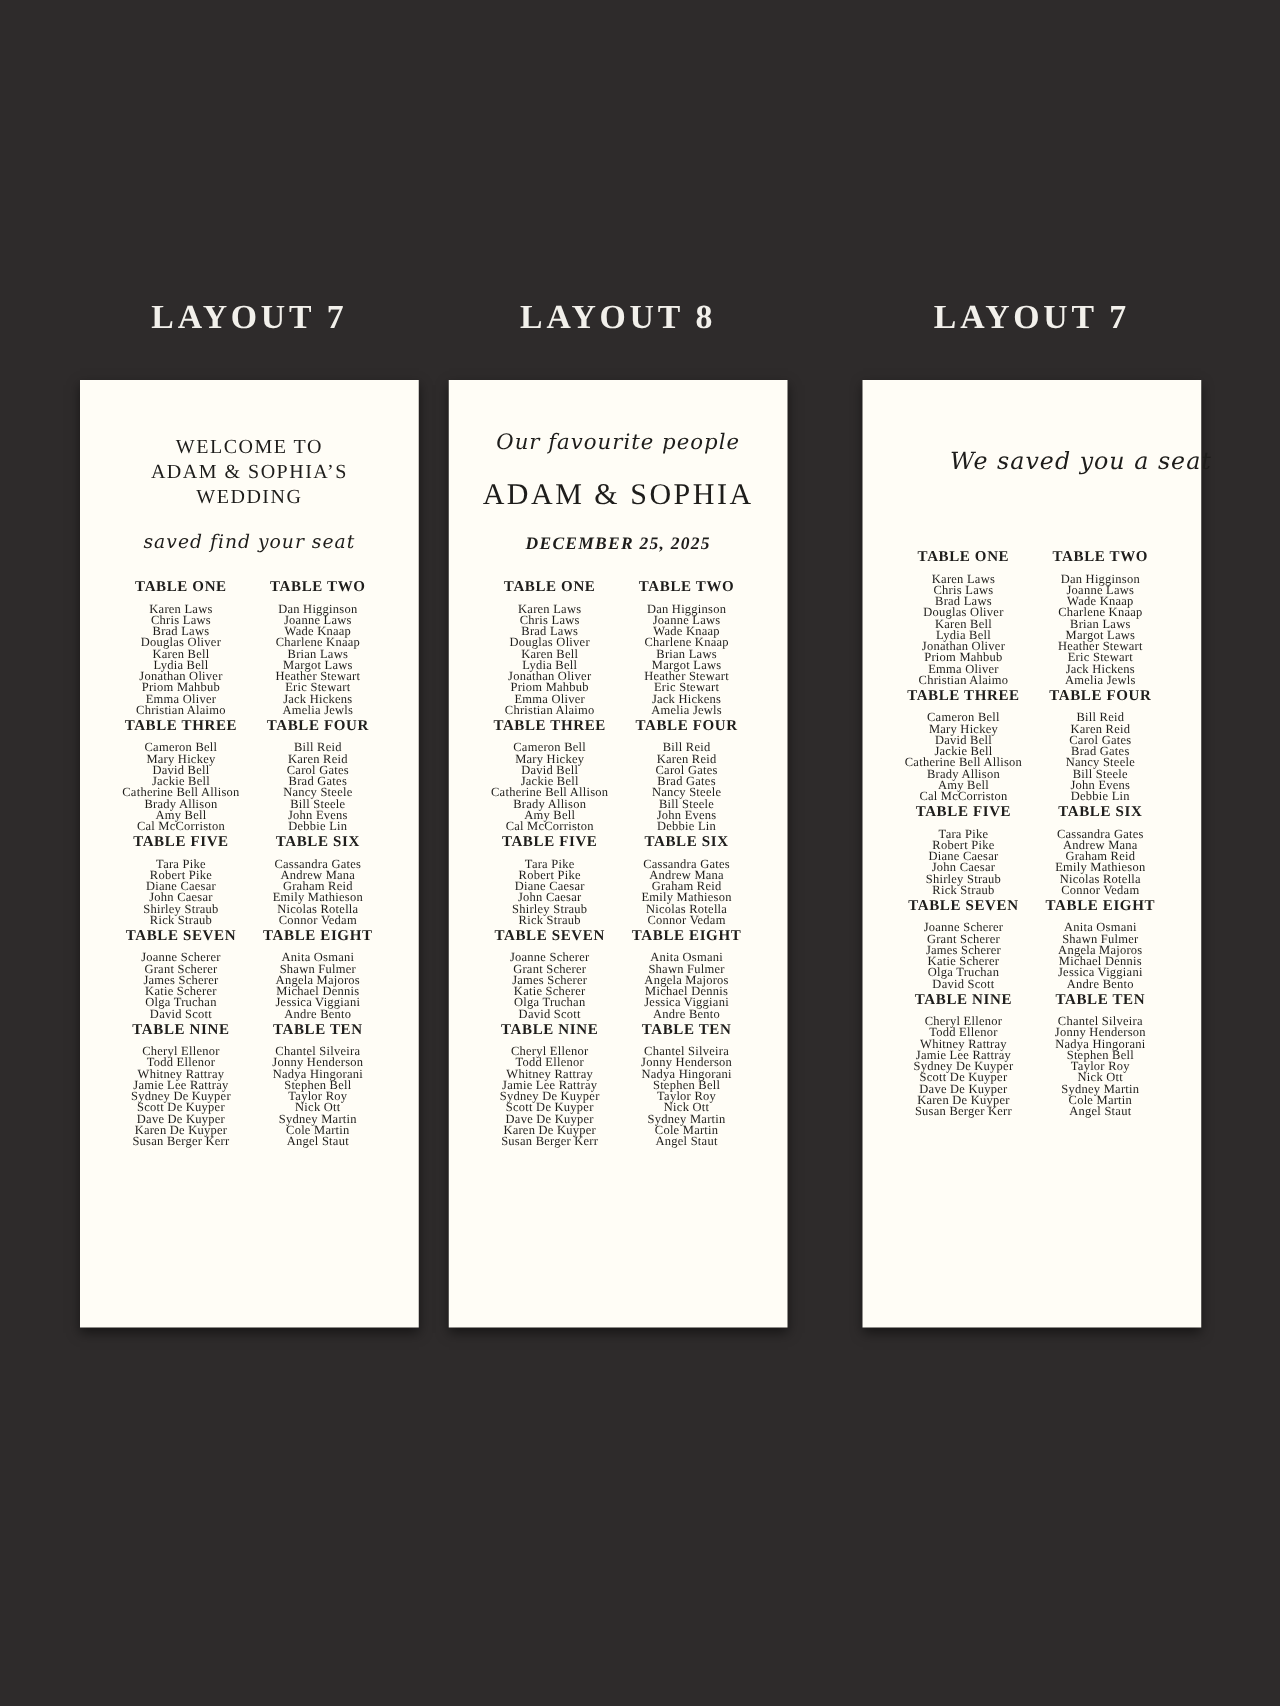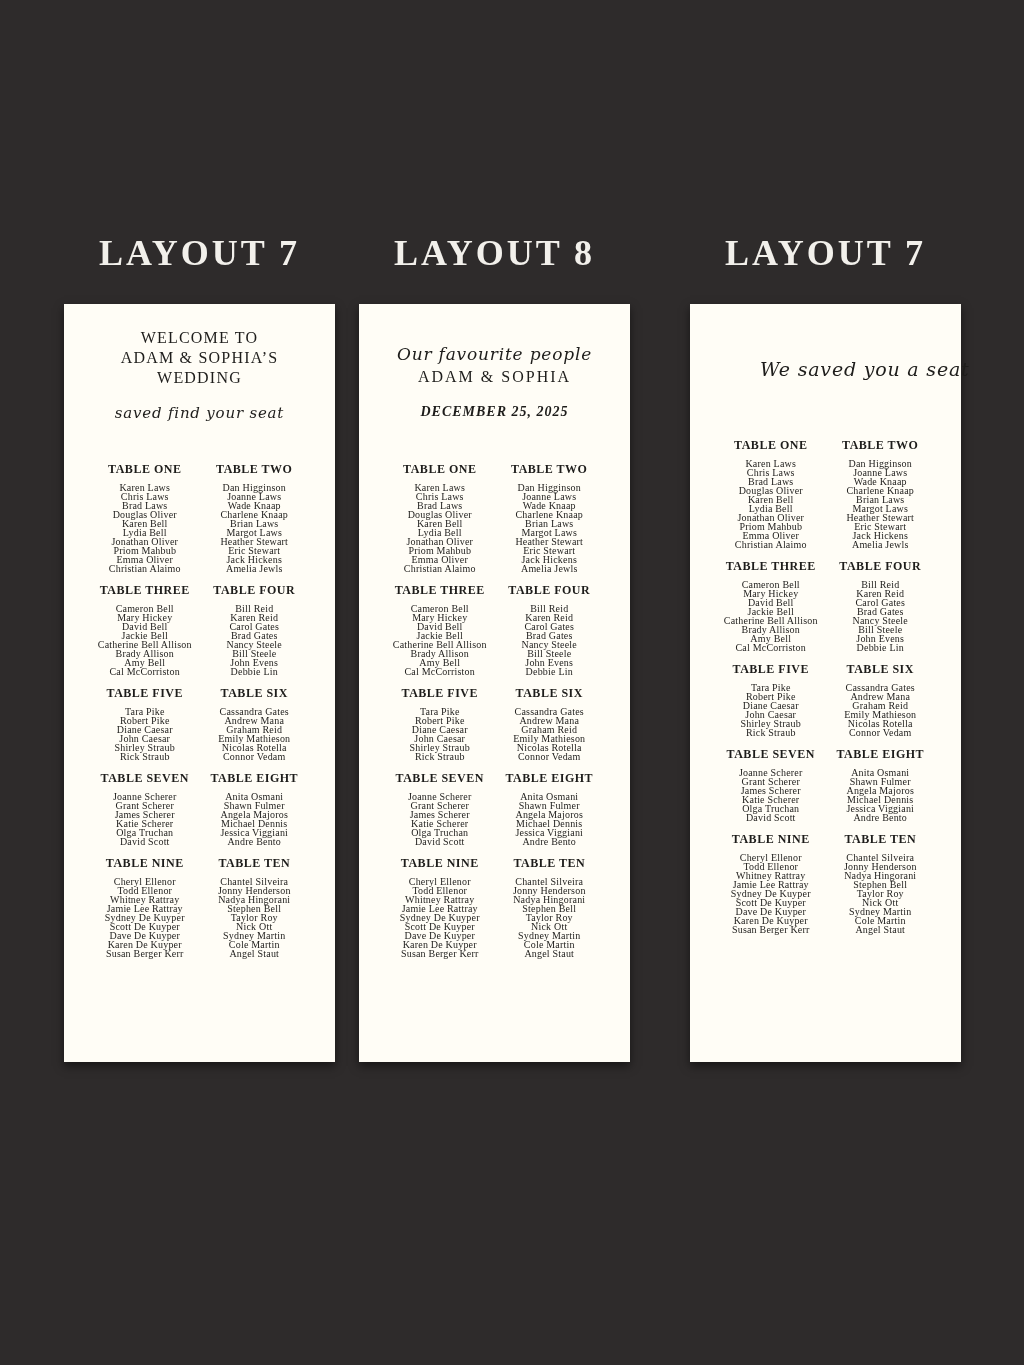--- a/index.html
+++ b/index.html
@@ -12,77 +12,76 @@
   .canvas { position: relative; width: 1024px; height: 1365px; }
 
   .column { position: absolute; top: 236px; width: 271px; }
   .col-0 { left: 64px; }
   .col-1 { left: 359px; }
   .col-2 { left: 690px; }
 
   .layout-label {
     margin: 0 0 34px 0;
     height: 34px;
-    font-size: 36px;
+    font-size: 27px;
     font-weight: 700;
     letter-spacing: 3px;
     color: #f2f0eb;
     text-align: center;
     line-height: 34px;
     white-space: nowrap;
   }
 
   .card {
     box-sizing: border-box;
     width: 271px; height: 758px;
     background: #fffdf6;
     color: #1e1d1b;
     padding: 0 26px;
     box-shadow: 0 4px 9px rgba(0,0,0,0.5);
     text-align: center;
   }
 
   .card-head { box-sizing: border-box; }
-  .head-7 { height: 158px; padding-top: 24px; }
+  .head-7 { height: 158px; padding-top: 44px; }
   .head-8 { height: 158px; padding-top: 40px; }
   .head-9 { height: 134px; padding-top: 54px; margin-left: 44px; }
 
   .title-lines div {
     font-size: 16px;
     line-height: 20px;
     letter-spacing: 1.2px;
     white-space: nowrap;
   }
   .script-line {
     font-family: "DejaVu Serif", serif;
     font-style: italic;
     letter-spacing: 0.8px;
     white-space: nowrap;
   }
   .script-7 { margin-top: 16px; font-size: 15px; }
   .script-8 { font-size: 17px; }
   .script-9 { font-size: 19px; }
   .couple-names {
-    margin-top: 4px;
-    font-size: 16px;
+    margin-top: 19px;
+    font-size: 24px;
     letter-spacing: 2px;
     white-space: nowrap;
   }
   .event-date {
     margin-top: 18px;
     font-size: 14px;
     font-weight: 700;
     letter-spacing: 1px;
     font-style: italic;
   }
 
   .tables-grid {
     display: grid;
     grid-template-columns: 1fr 1fr;
-    row-gap: 10px;
   }
   .table-section { margin: 0; }
   .table-name {
     margin: 0 0 6px 0;
     font-size: 12px;
     font-weight: 700;
     letter-spacing: 0.5px;
     white-space: nowrap;
   }
   .guest-list {

